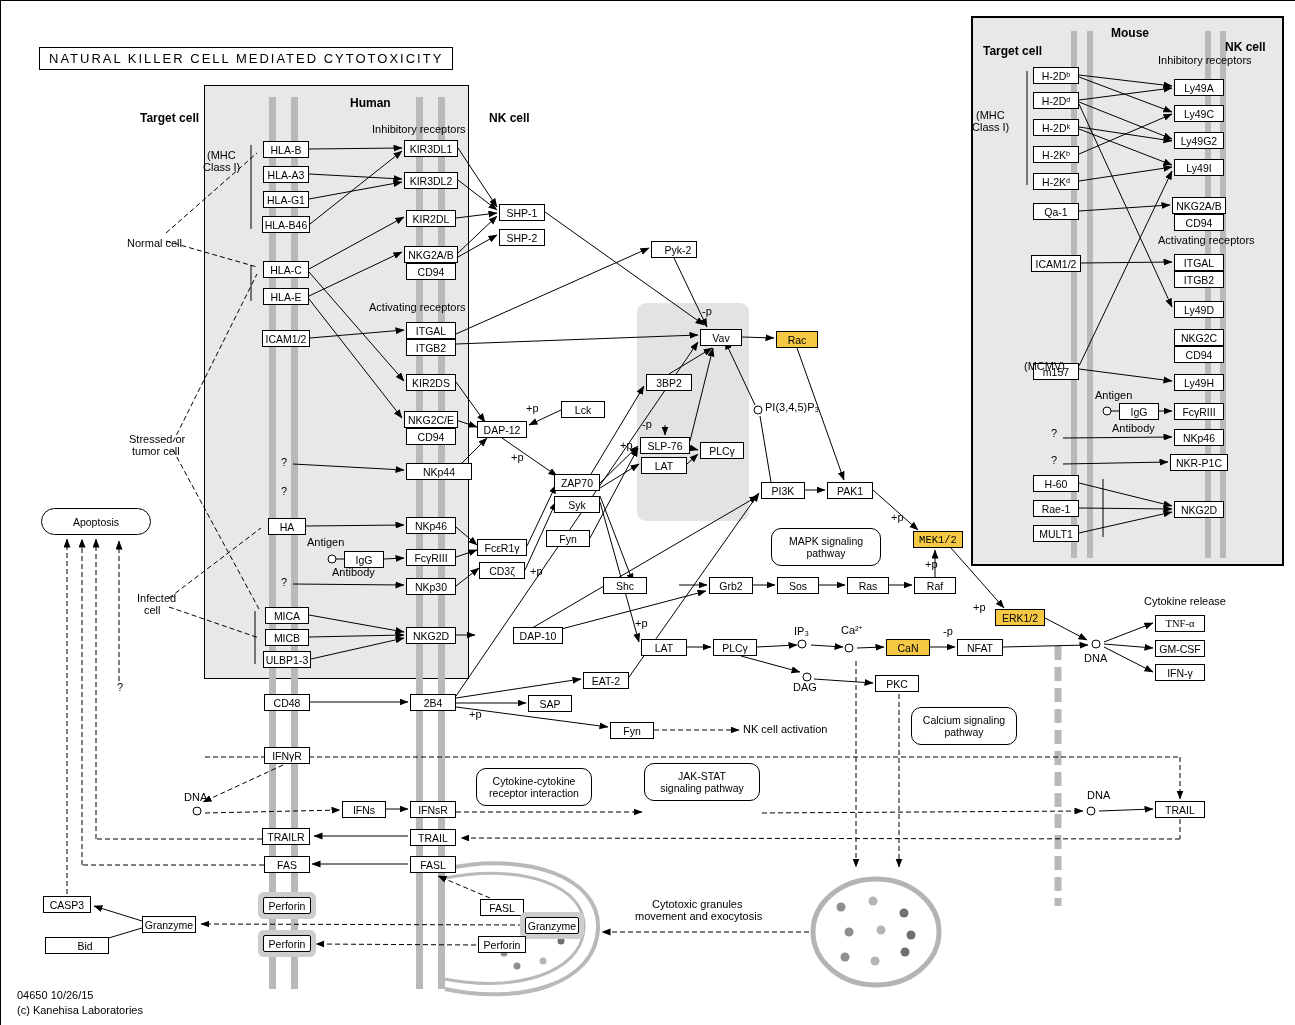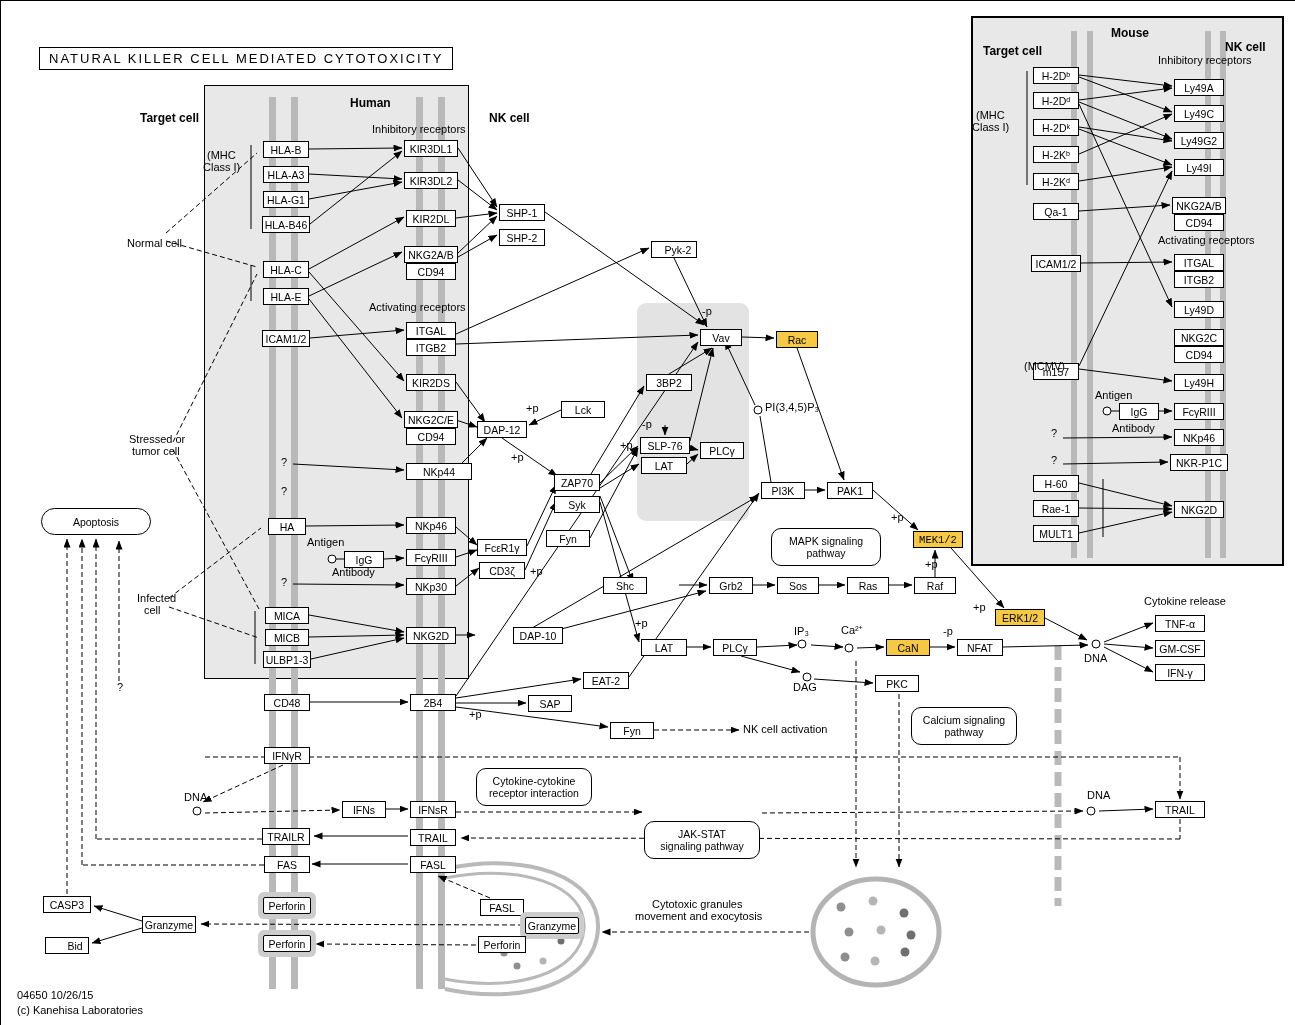--- a/index.html
+++ b/index.html
@@ -280,39 +280,39 @@
       <div class="node" style="left: 913px; top: 576px; width: 42px;">Raf</div>
       <div class="node" style="left: 640px; top: 638px; width: 46px;">LAT</div>
       <div class="node" style="left: 712px; top: 638px; width: 44px;">PLCγ</div>
       <div class="node gene-y" style="left: 885px; top: 638px; width: 44px;">CaN</div>
       <div class="node" style="left: 956px; top: 638px; width: 46px;">NFAT</div>
       <div class="node" style="left: 874px; top: 674px; width: 44px;">PKC</div>
       <div class="node" style="left: 582px; top: 671px; width: 46px;">EAT-2</div>
       <div class="node" style="left: 527px; top: 694px; width: 44px;">SAP</div>
       <div class="node" style="left: 609px; top: 721px; width: 44px;">Fyn</div>
       <div class="node" style="left: 343px; top: 550px; width: 40px;">IgG</div>
-      <div class="node" style="left: 1154px; top: 614px; width: 50px;">TNF-α</div>
+      <div class="node" style="left: 1154px; top: 614px; width: 50px; font-family: Liberation Serif, serif;">TNF-α</div>
       <div class="node" style="left: 1154px; top: 639px; width: 50px;">GM-CSF</div>
       <div class="node" style="left: 1154px; top: 663px; width: 50px;">IFN-γ</div>
       <div class="node" style="left: 1154px; top: 800px; width: 50px;">TRAIL</div>
       <div class="node" style="left: 42px; top: 895px; width: 48px;">CASP3</div>
-      <div class="node" style="left: 44px; top: 936px; width: 44px; padding-left: 16px;">Bid</div>
+      <div class="node" style="left: 44px; top: 936px; width: 64px; padding-left: 16px;">Bid</div>
       <div class="node" style="left: 141px; top: 915px; width: 54px;">Granzyme</div>
       <div class="node" style="left: 479px; top: 898px; width: 44px;">FASL</div>
       <div class="node gene-halo" style="left: 524px; top: 916px; width: 54px;">Granzyme</div>
       <div class="node" style="left: 477px; top: 935px; width: 48px;">Perforin</div>
       <div class="node" style="left: 341px; top: 800px; width: 44px;">IFNs</div>
       <div class="node stadium" style="left: 40px; top: 507px; width: 110px; height: 27px;">Apoptosis</div>
       <div class="node pathway" style="left: 770px; top: 527px; width: 110px; height: 38px;">MAPK signaling
 pathway</div>
       <div class="node pathway" style="left: 910px; top: 706px; width: 106px; height: 38px;">Calcium signaling
 pathway</div>
       <div class="node pathway" style="left: 475px; top: 767px; width: 116px; height: 38px;">Cytokine-cytokine
 receptor interaction</div>
-      <div class="node pathway" style="left: 643px; top: 820px; width: 116px; height: 38px;">JAK-STAT
+      <div class="node pathway" style="left: 643px; top: 762px; width: 116px; height: 38px;">JAK-STAT
 signaling pathway</div>
       <div class="node" style="left: 1032px; top: 66px; width: 46px;">H-2Dᵇ</div>
       <div class="node" style="left: 1032px; top: 91px; width: 46px;">H-2Dᵈ</div>
       <div class="node" style="left: 1032px; top: 118px; width: 46px;">H-2Dᵏ</div>
       <div class="node" style="left: 1032px; top: 145px; width: 46px;">H-2Kᵇ</div>
       <div class="node" style="left: 1032px; top: 172px; width: 46px;">H-2Kᵈ</div>
       <div class="node" style="left: 1032px; top: 202px; width: 46px;">Qa-1</div>
       <div class="node" style="left: 1030px; top: 254px; width: 50px;">ICAM1/2</div>
       <div class="node" style="left: 1032px; top: 362px; width: 46px;">m157</div>
       <div class="node" style="left: 1032px; top: 474px; width: 46px;">H-60</div>

